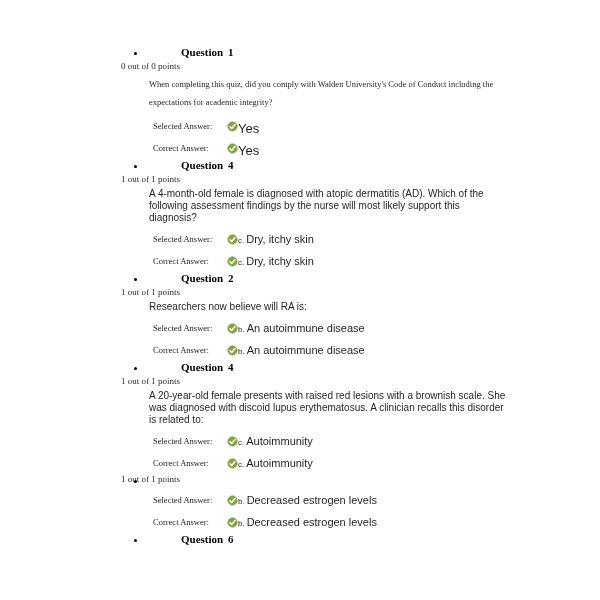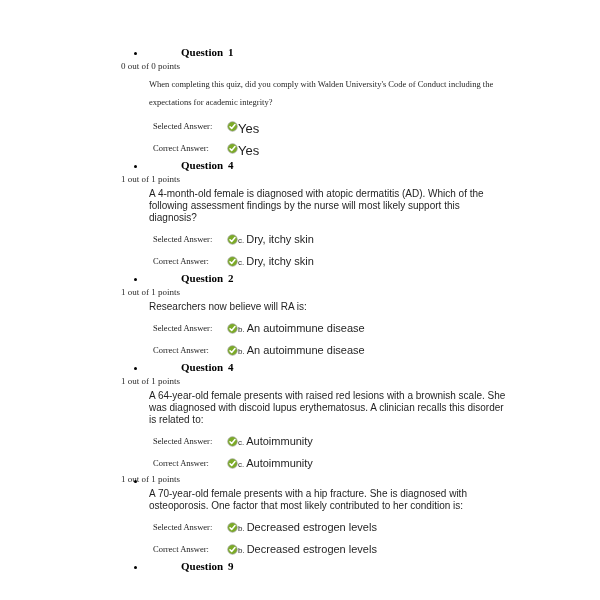--- a/index.html
+++ b/index.html
@@ -124,21 +124,21 @@
           </svg>
         <span class="answer-letter">b.</span>
         <span class="answer-text">An autoimmune disease</span>
       </div>
     </div>
 
     <div class="question-block">
       <span class="bullet"></span>
       <div class="q-heading">Question 4</div>
       <div class="q-points">1 out of 1 points</div>
-      <div class="q-text">A 64-year-old female presents with raised red lesions with a brownish scale. She was diagnosed with discoid lupus erythematosus. A clinician recalls this disorder is related to:</div>
+      <div class="q-text">A 20-year-old female presents with raised red lesions with a brownish scale. She was diagnosed with discoid lupus erythematosus. A clinician recalls this disorder is related to:</div>
       <div class="answer-row">
         <span class="answer-label">Selected Answer:</span>
         <svg class="check-icon" viewBox="0 0 12 12">
             <circle cx="6" cy="6" r="5.2" fill="#7CAB28" stroke="#9a9a9a" stroke-width="0.7"></circle>
             <path d="M3.3 6.3 L5.1 8.1 L8.7 3.9" stroke="#ffffff" stroke-width="1.7" fill="none" stroke-linecap="round" stroke-linejoin="round"></path>
           </svg>
         <span class="answer-letter">c.</span>
         <span class="answer-text">Autoimmunity</span>
       </div>
       <div class="answer-row">
@@ -148,21 +148,20 @@
             <path d="M3.3 6.3 L5.1 8.1 L8.7 3.9" stroke="#ffffff" stroke-width="1.7" fill="none" stroke-linecap="round" stroke-linejoin="round"></path>
           </svg>
         <span class="answer-letter">c.</span>
         <span class="answer-text">Autoimmunity</span>
       </div>
     </div>
 
     <div class="question-block">
       <span class="bullet"></span>
       <div class="q-points">1 out of 1 points</div>
-      <div class="q-text">A 70-year-old female presents with a hip fracture. She is diagnosed with osteoporosis. One factor that most likely contributed to her condition is:</div>
       <div class="answer-row">
         <span class="answer-label">Selected Answer:</span>
         <svg class="check-icon" viewBox="0 0 12 12">
             <circle cx="6" cy="6" r="5.2" fill="#7CAB28" stroke="#9a9a9a" stroke-width="0.7"></circle>
             <path d="M3.3 6.3 L5.1 8.1 L8.7 3.9" stroke="#ffffff" stroke-width="1.7" fill="none" stroke-linecap="round" stroke-linejoin="round"></path>
           </svg>
         <span class="answer-letter">b.</span>
         <span class="answer-text">Decreased estrogen levels</span>
       </div>
       <div class="answer-row">
@@ -171,17 +170,17 @@
             <circle cx="6" cy="6" r="5.2" fill="#7CAB28" stroke="#9a9a9a" stroke-width="0.7"></circle>
             <path d="M3.3 6.3 L5.1 8.1 L8.7 3.9" stroke="#ffffff" stroke-width="1.7" fill="none" stroke-linecap="round" stroke-linejoin="round"></path>
           </svg>
         <span class="answer-letter">b.</span>
         <span class="answer-text">Decreased estrogen levels</span>
       </div>
     </div>
 
     <div class="question-block">
       <span class="bullet"></span>
-      <div class="q-heading">Question 9</div>
+      <div class="q-heading">Question 6</div>
     </div>
 
   </div>
 </div>
 
 </body></html>

